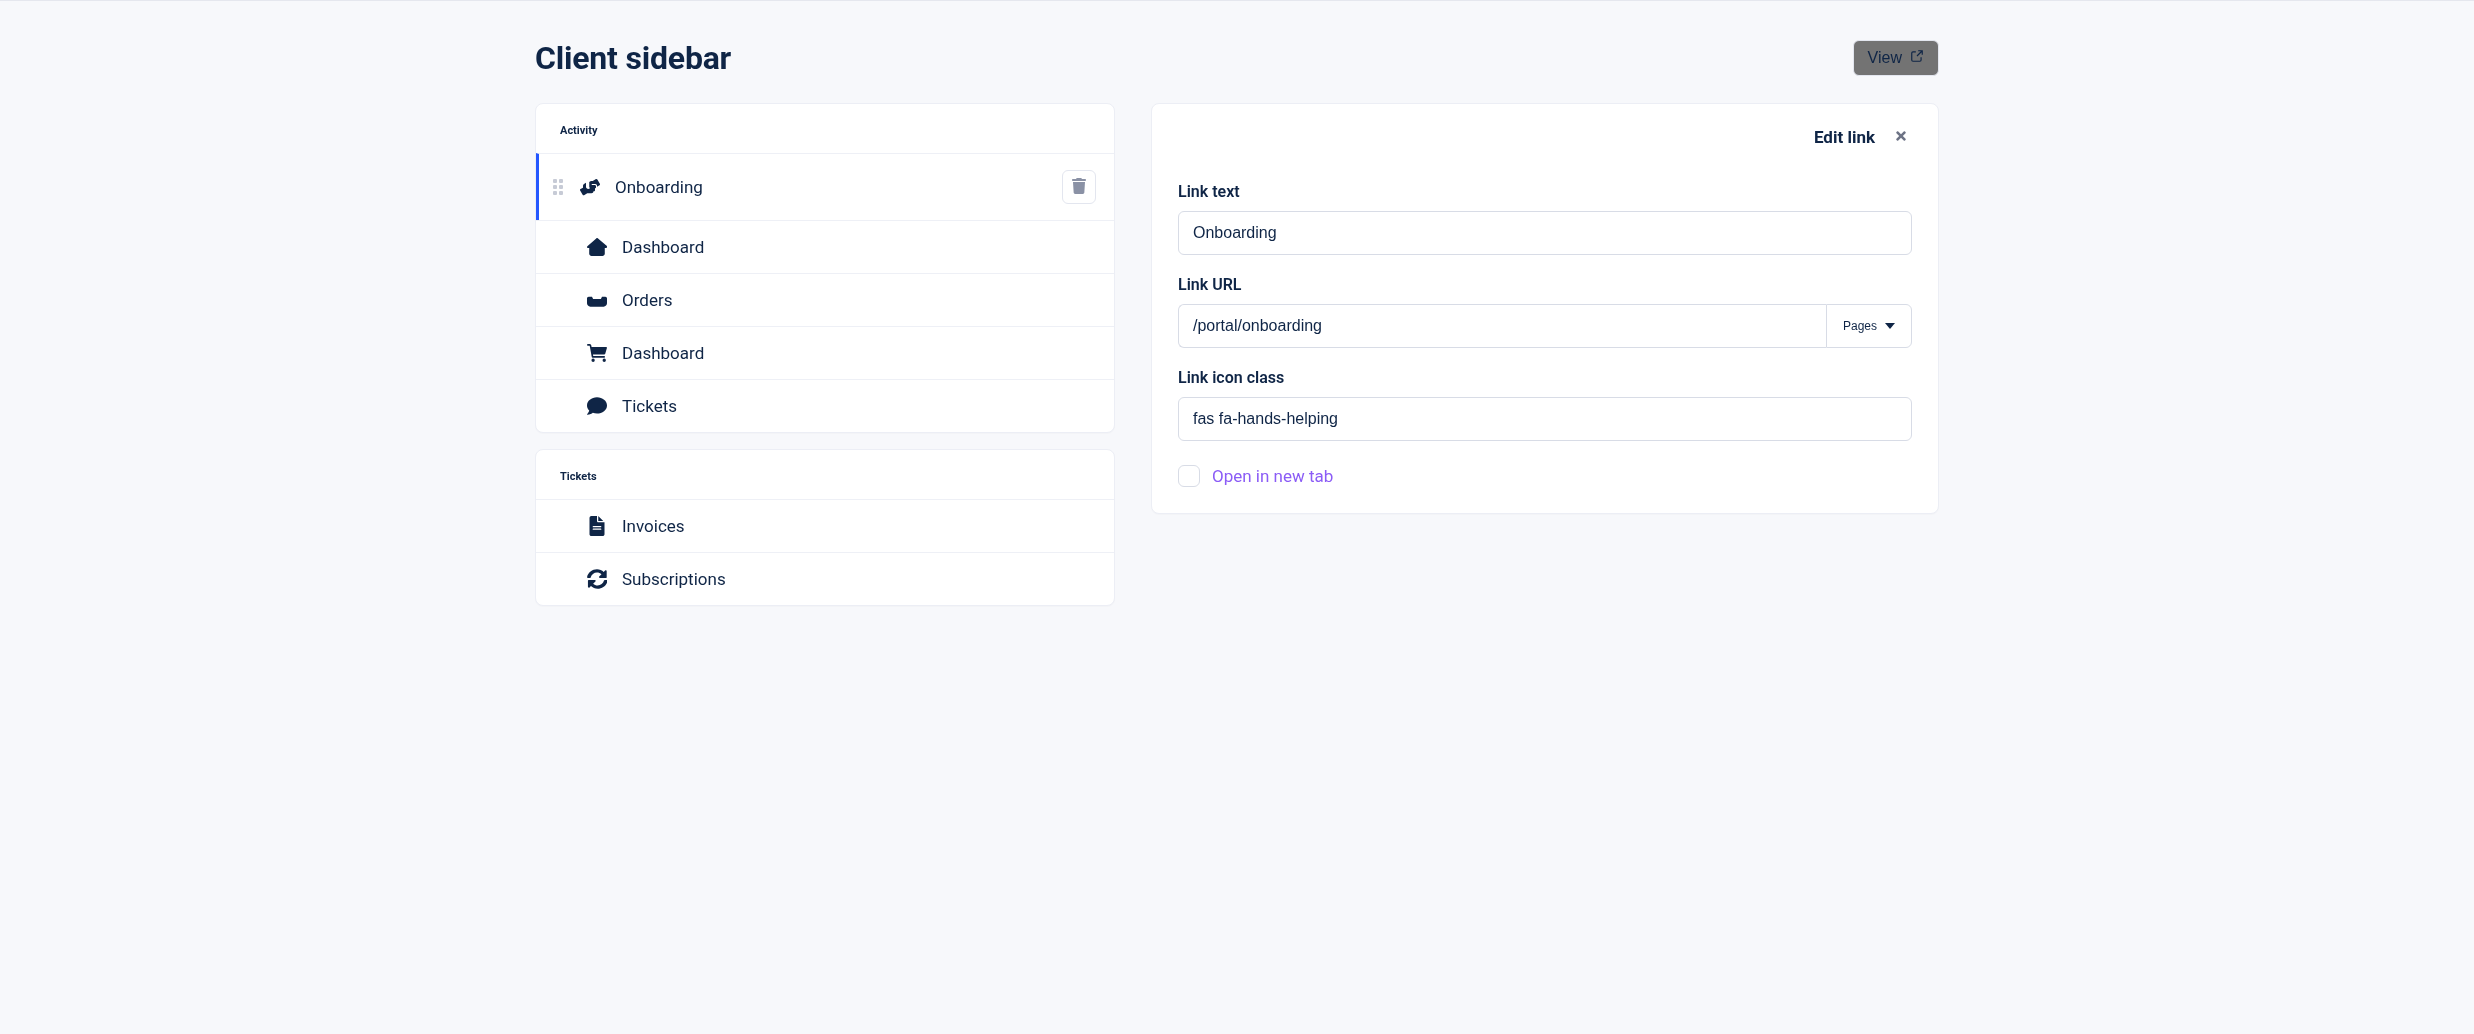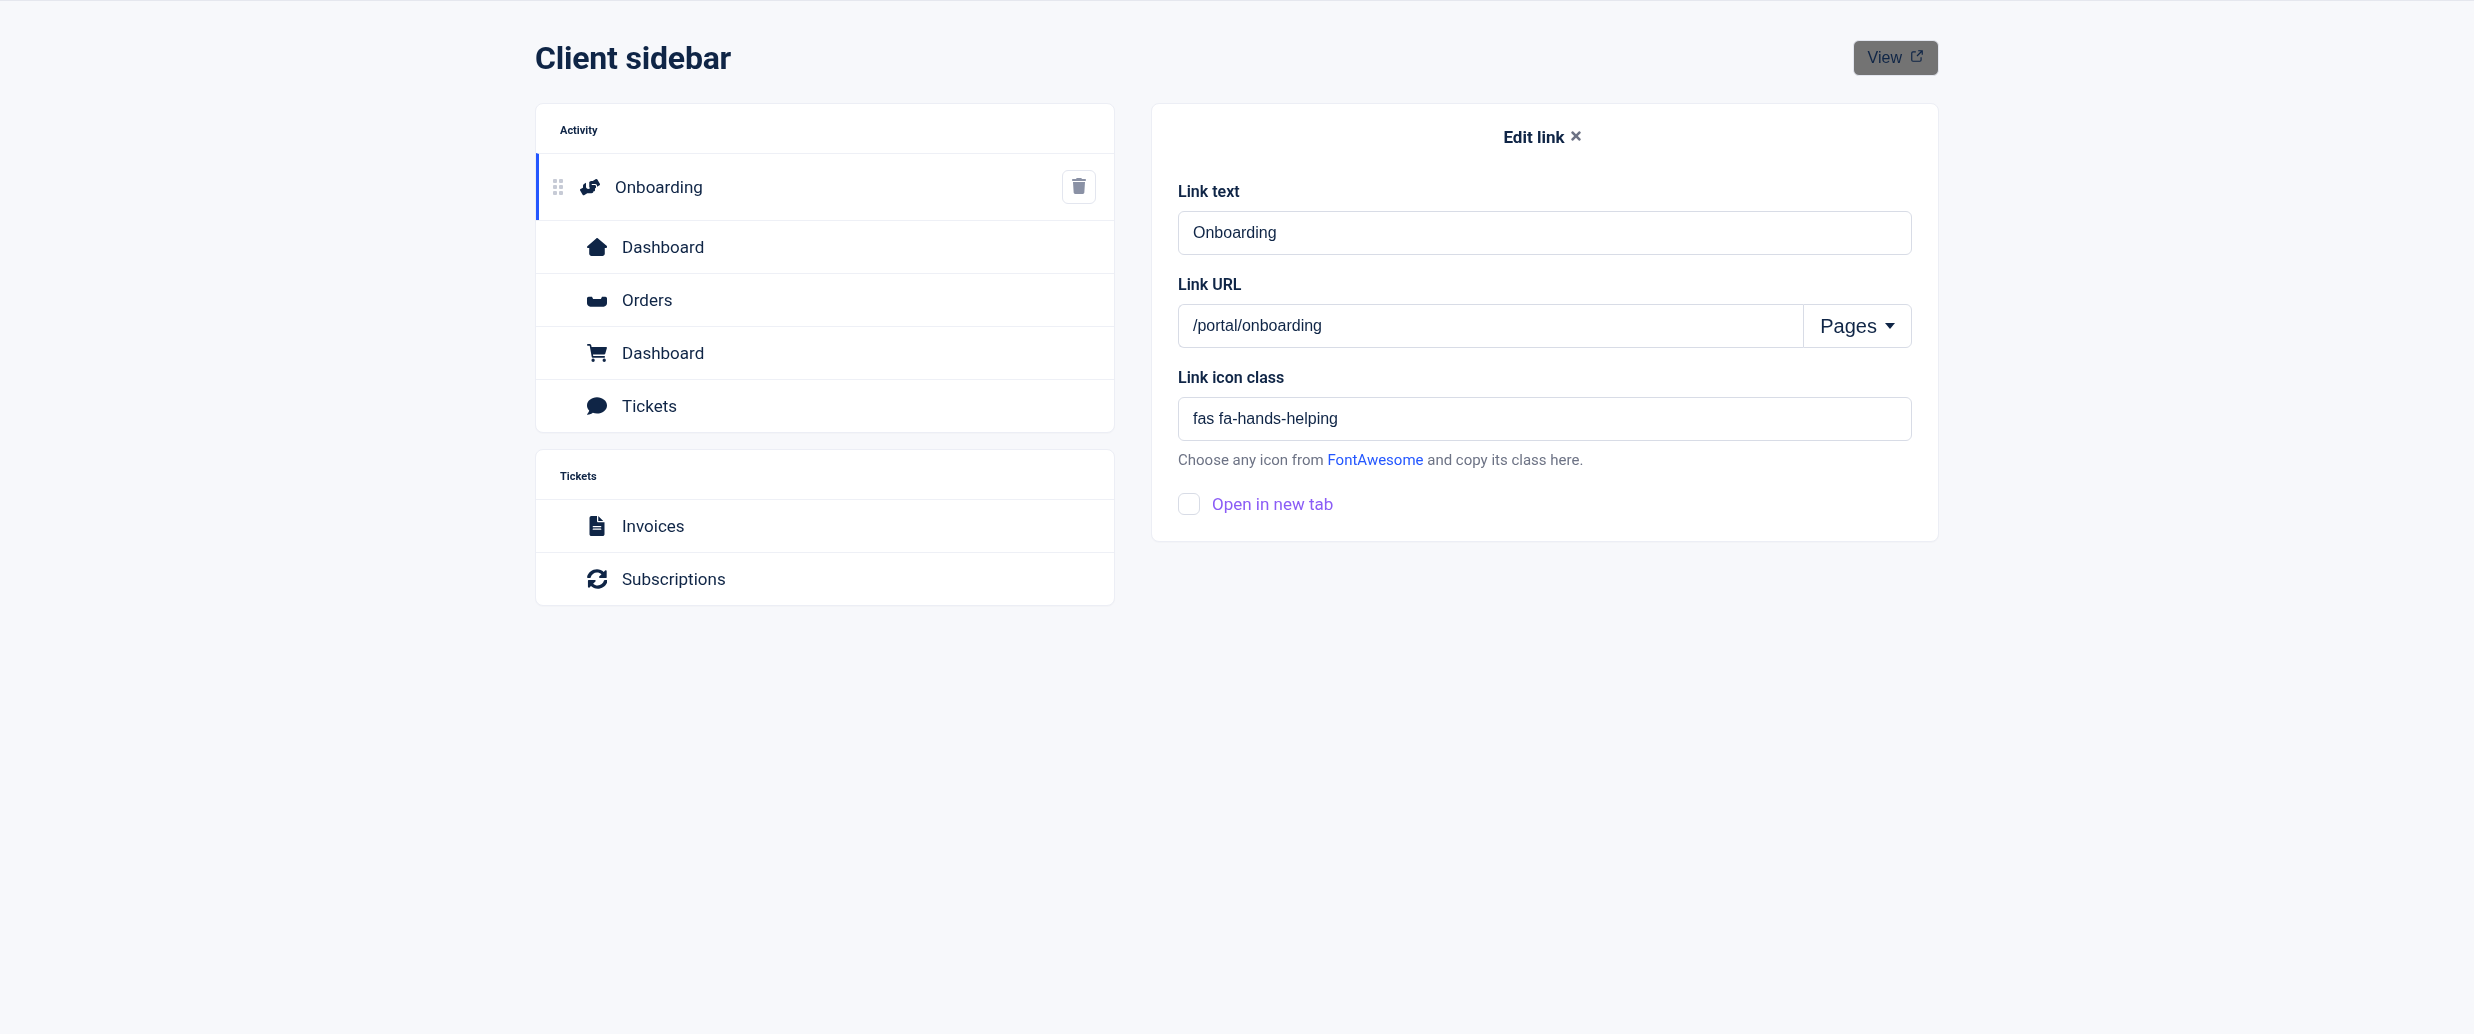--- a/index.html
+++ b/index.html
@@ -104,22 +104,23 @@
   .sidebar-item.active .trash-btn { display: inline-flex; }
   .trash-btn svg { width: 16px; height: 16px; fill: #8a91a5; }
 
   .left-col .card + .card { margin-top: 16px; }
 
   
   .right-col { flex: 1; }
   .panel-header {
     display: flex;
     align-items: center;
-    justify-content: center;
+    justify-content: flex-end;
     padding: 20px 26px 8px 26px;
+    gap: 15px;
   }
   .panel-title { font-size: 17px; font-weight: 700; color: #0f2546; }
   .close-btn {
     background: none; border: none; cursor: pointer; padding: 4px;
     color: #6d7385; font-size: 18px; line-height: 1;
   }
   .close-btn svg { width: 14px; height: 14px; fill: #6d7385; }
   .panel-body { padding: 12px 26px 26px 26px; }
   .form-group { margin-top: 20px; }
   .form-group:first-child { margin-top: 12px; }
@@ -145,21 +146,21 @@
     border-top-right-radius: 0;
     border-bottom-right-radius: 0;
     border-right: none;
   }
   .input-group .dropdown-btn {
     border: 1px solid #d8dce6;
     border-top-right-radius: 6px;
     border-bottom-right-radius: 6px;
     background: #fff;
     padding: 8px 16px;
-    font-size: 20px;
+    font-size: 12px;
     color: #0f2546;
     display: inline-flex;
     align-items: center;
     gap: 8px;
     cursor: pointer;
   }
   .caret-down {
     width: 0; height: 0;
     border-left: 5px solid transparent;
     border-right: 5px solid transparent;
@@ -376,23 +377,20 @@
               <button class="dropdown-btn">
                 <span>Pages</span>
                 <span class="caret-down"></span>
               </button>
             </div>
           </div>
 
           <div class="form-group">
             <label class="form-label">Link icon class</label>
             <input class="text-input" type="text" value="fas fa-hands-helping" style="">
-            <div class="help-text">
-              <span>Choose any icon from </span><a href="#">FontAwesome</a><span> and copy its class here.</span>
-            </div>
           </div>
 
           <div class="checkbox-row">
             <div class="checkbox"></div>
             <span class="checkbox-label">Open in new tab</span>
           </div>
 
         </div>
       </div>
     </div>

